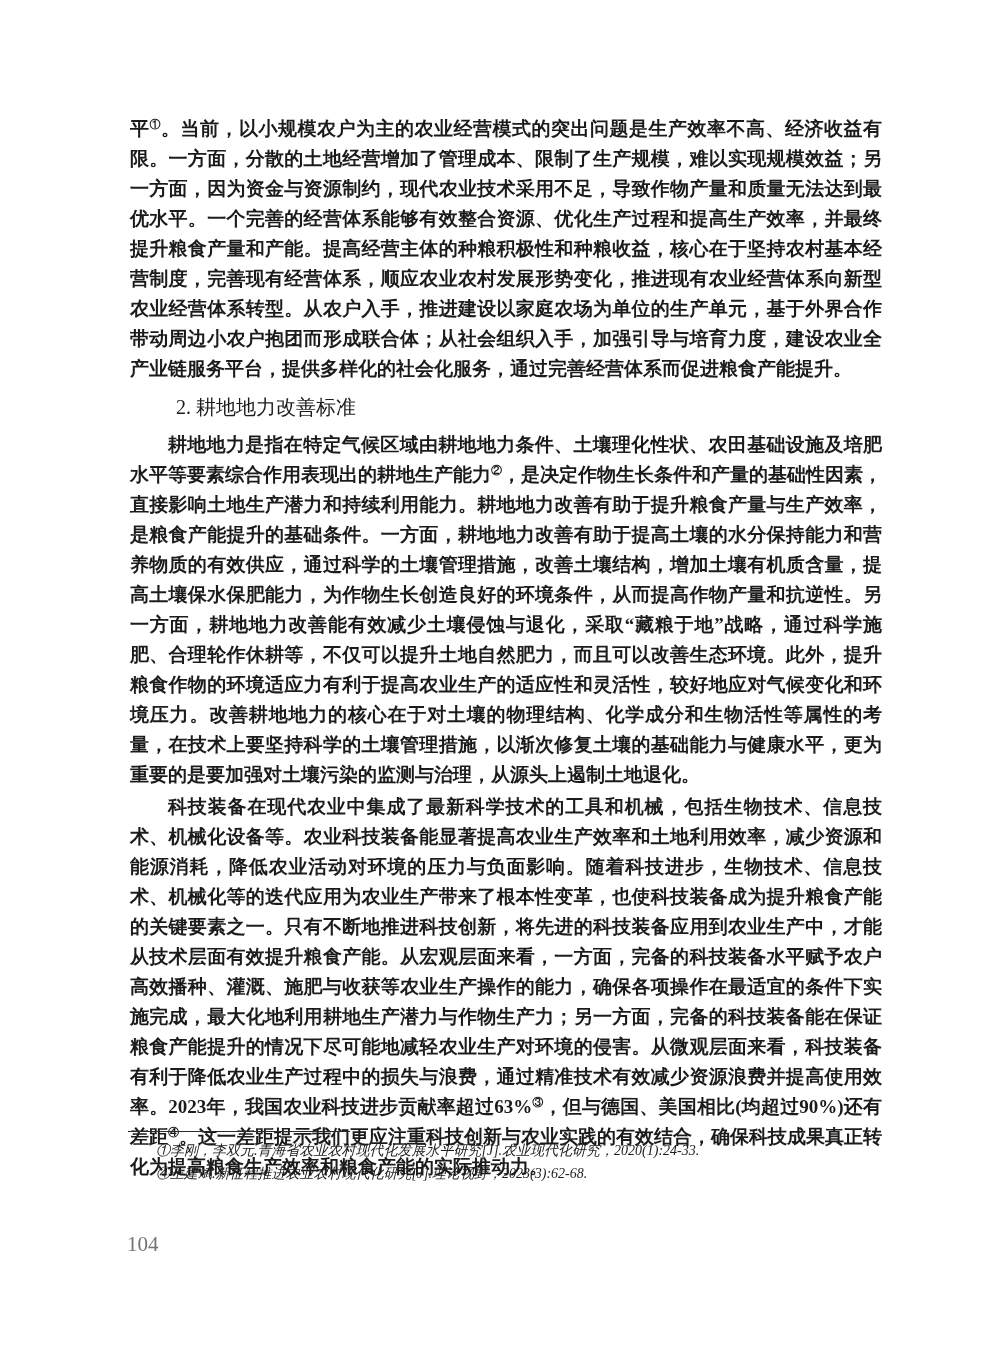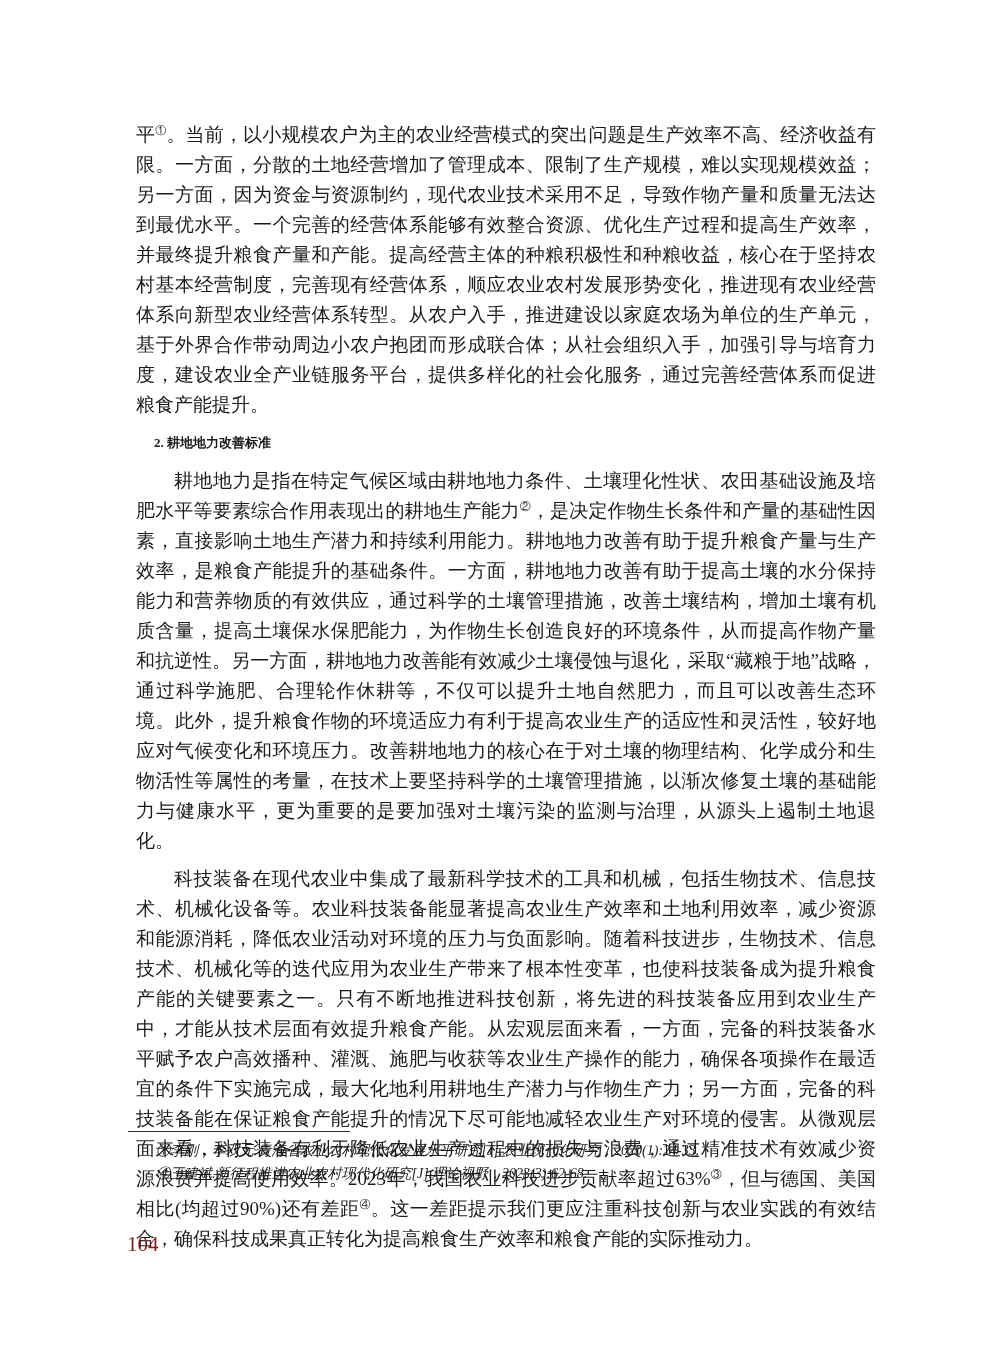--- a/index.html
+++ b/index.html
@@ -18,31 +18,32 @@
   .text-block {
     position: absolute;
     left: 128px;
     top: 112px;
     width: 756px;
     font-size: 19px;
     line-height: 30px;
     text-align: justify;
   }
   .para {
-    margin: 8px;
+    margin: 2px;
     text-indent: 2em;
+    font-weight: bold;
   }
   .para.no-indent {
     text-indent: 0;
   }
   .section-heading {
-    margin: 0;
+    margin: 8px;
     text-indent: 2em;
-    font-weight: bold;
-    font-size: 13px;
+    font-weight: normal;
+    font-size: 20px;
     line-height: 30px;
   }
   sup.fnref {
     font-size: 11px;
     line-height: 0;
     vertical-align: 7px;
     letter-spacing: 0;
   }
   .footnote-block {
     position: absolute;
@@ -65,21 +66,21 @@
     text-align: left;
     white-space: nowrap;
     font-style: italic;
   }
   .page-number {
     position: absolute;
     left: 127px;
     top: 1231px;
     font-size: 21px;
     line-height: 26px;
-    color: #7f1d1d;
+    color: #737373;
   }
 </style>
 </head>
 <body>
 
 <div class="text-block">
 
   <p class="para no-indent"><span>平</span><sup class="fnref">①</sup><span>。当前，以小规模农户为主的农业经营模式的突出问题是生产效率不高、经济收益有限。一方面，分散的土地经营增加了管理成本、限制了生产规模，难以实现规模效益；另一方面，因为资金与资源制约，现代农业技术采用不足，导致作物产量和质量无法达到最优水平。一个完善的经营体系能够有效整合资源、优化生产过程和提高生产效率，并最终提升粮食产量和产能。提高经营主体的种粮积极性和种粮收益，核心在于坚持农村基本经营制度，完善现有经营体系，顺应农业农村发展形势变化，推进现有农业经营体系向新型农业经营体系转型。从农户入手，推进建设以家庭农场为单位的生产单元，基于外界合作带动周边小农户抱团而形成联合体；从社会组织入手，加强引导与培育力度，建设农业全产业链服务平台，提供多样化的社会化服务，通过完善经营体系而促进粮食产能提升。</span></p>
 
   <p class="section-heading">2. 耕地地力改善标准</p>

